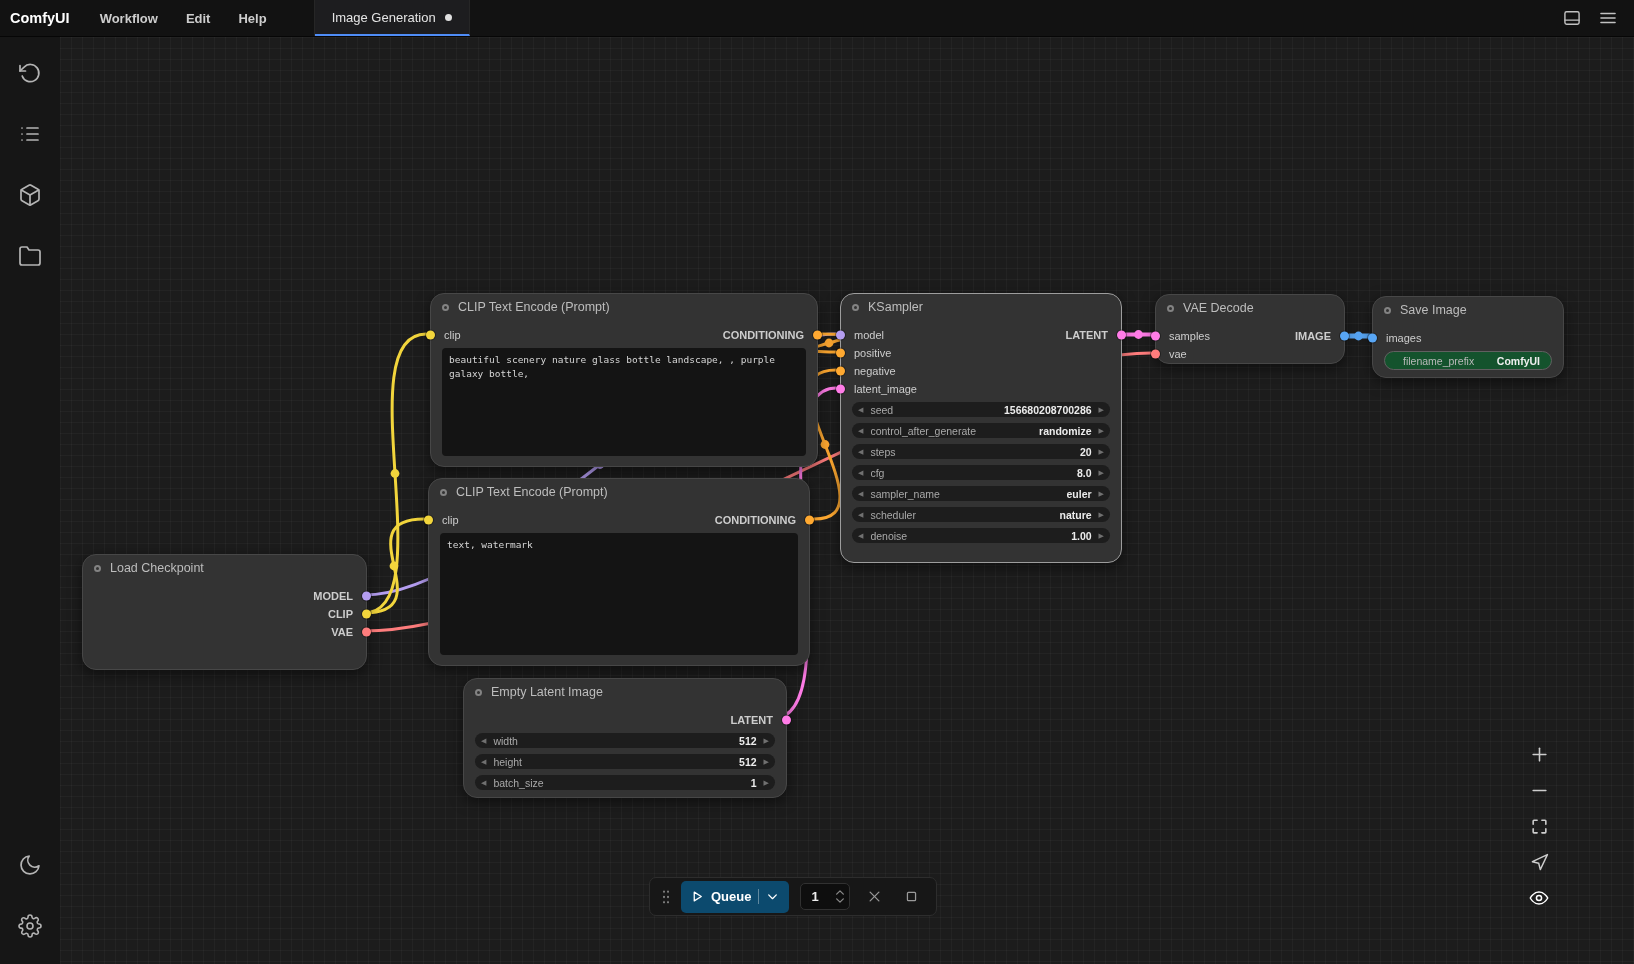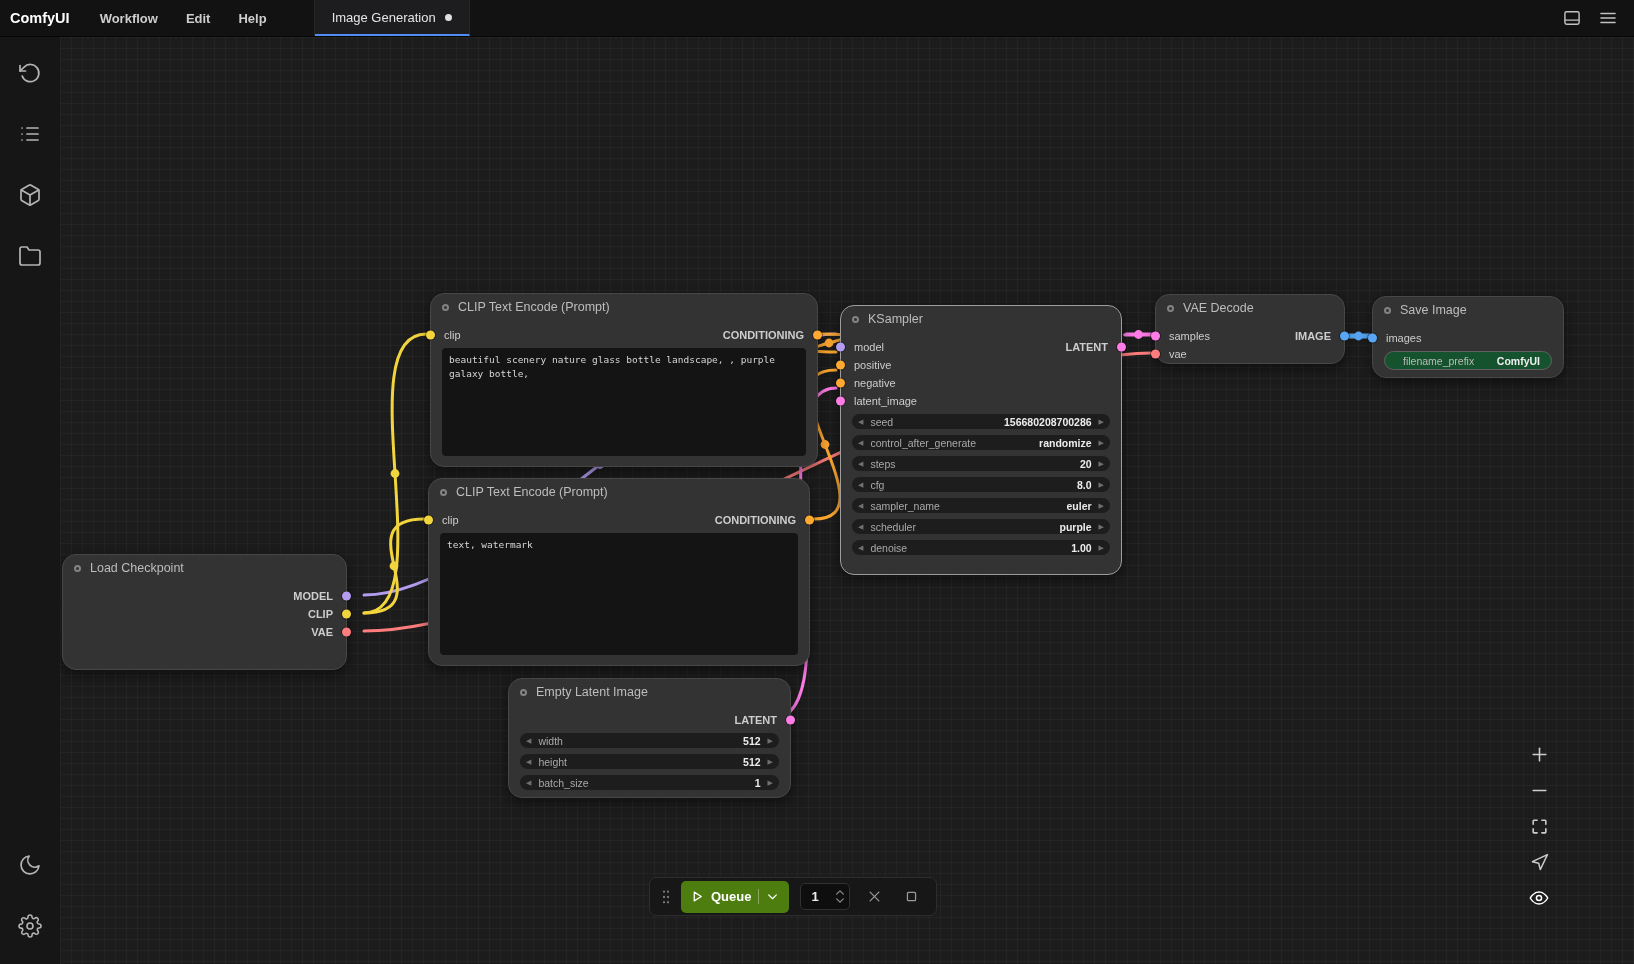--- a/index.html
+++ b/index.html
@@ -43,21 +43,21 @@
   .warrow{color:#707070;font-size:7px;flex:0 0 auto;line-height:1}
   .wlabel{margin-left:7px}
   .wvalue{margin-left:auto;margin-right:7px;color:#ececec;font-weight:700;overflow:hidden;text-overflow:ellipsis}
   .prompt-widget{flex:1;background:#141414;border-radius:4px;padding:5px 7px;font-family:"DejaVu Sans Mono",monospace;font-size:9.5px;line-height:1.45;color:#d6d6d6;overflow:hidden;margin-bottom:1px}
   .input-widget{flex:0 0 19px;height:19px;border:1px solid #606060;background:#14532d;border-radius:10px;display:flex;align-items:center;justify-content:space-between;padding:0 11px;font-size:10.5px;color:#b9b9b9;white-space:nowrap}
   .input-widget .wvalue{margin:0;color:#efefef}
 
   
   .queue-bar{position:absolute;left:649px;top:877px;height:39px;background:#171717;border:1px solid #2d2d2d;border-radius:7px;display:flex;align-items:center;gap:11px;padding:0 12px;z-index:70}
   .drag-handle{width:8px;height:16px;background-image:radial-gradient(circle,#7a7a7a 1.1px,transparent 1.45px);background-size:4px 5.3px}
-  .queue-btn{height:27px;display:flex;align-items:center;background:#4d7c0f;border:none;border-radius:5px;color:#fff;font-size:13px;font-weight:600;padding:16px 10px;gap:7px}
+  .queue-btn{height:27px;display:flex;align-items:center;background:#0c4a6e;border:none;border-radius:5px;color:#fff;font-size:13px;font-weight:600;padding:16px 10px;gap:7px}
   .q-divider{width:1px;height:15px;background:rgba(255,255,255,.35)}
   .batch-box{height:27px;width:50px;background:#0e0e0e;border:1px solid #313131;border-radius:5px;display:flex;align-items:center;padding:0 4px 0 10px}
   .batch-value{color:#ededed;font-size:13px;font-weight:600;flex:1}
   .batch-steppers{display:flex;flex-direction:column;gap:1px;color:#8a8a8a}
   .qb-icon{width:26px;height:26px;display:flex;align-items:center;justify-content:center;color:#9a9a9a;background:none;border:none}
 
   
   .zoom-controls{position:absolute;left:1521px;top:742px;width:36px;display:flex;flex-direction:column;align-items:center;gap:12px;z-index:70}
   .zoom-btn{width:26px;height:24px;display:flex;align-items:center;justify-content:center;background:none;border:none;color:#cdcdcd}
   .zoom-btn.bright{color:#fff}
@@ -184,41 +184,41 @@
           <span class="pdot in" style="background: rgb(242, 213, 60);"></span>
           <span class="pin-label">clip</span>
           <span class="pout-label">CONDITIONING</span>
           <span class="pdot out" style="background: rgb(255, 169, 49);"></span>
         </div>
       </div>
       <div class="widgets">
         <div class="prompt-widget">text, watermark</div>
       </div>
     </div>
-    <div class="node" style="left: 2px; top: 517px; width: 285px; height: 116px;">
+    <div class="node" style="left: 22px; top: 517px; width: 285px; height: 116px;">
       <div class="node-header">
         <span class="status-dot"></span>
         <span>Load Checkpoint</span>
       </div>
       <div class="ports">
         <div class="port-row">
           <span class="pout-label">MODEL</span>
           <span class="pdot out" style="background: rgb(180, 157, 240);"></span>
         </div>
         <div class="port-row">
           <span class="pout-label">CLIP</span>
           <span class="pdot out" style="background: rgb(242, 213, 60);"></span>
         </div>
         <div class="port-row">
           <span class="pout-label">VAE</span>
           <span class="pdot out" style="background: rgb(255, 125, 125);"></span>
         </div>
       </div>
     </div>
-    <div class="node selected" style="left: 780px; top: 268px; width: 282px; height: 270px;">
+    <div class="node selected" style="left: 780px; top: 256px; width: 282px; height: 270px;">
       <div class="node-header">
         <span class="status-dot"></span>
         <span>KSampler</span>
       </div>
       <div class="ports">
         <div class="port-row">
           <span class="pdot in" style="background: rgb(180, 157, 240);"></span>
           <span class="pin-label">model</span>
           <span class="pout-label">LATENT</span>
           <span class="pdot out" style="background: rgb(255, 124, 231);"></span>
@@ -263,21 +263,21 @@
         </div>
         <div class="widget">
           <span class="warrow">◀</span>
           <span class="wlabel">sampler_name</span>
           <span class="wvalue">euler</span>
           <span class="warrow">▶</span>
         </div>
         <div class="widget">
           <span class="warrow">◀</span>
           <span class="wlabel">scheduler</span>
-          <span class="wvalue">purple</span>
+          <span class="wvalue">nature</span>
           <span class="warrow">▶</span>
         </div>
         <div class="widget">
           <span class="warrow">◀</span>
           <span class="wlabel">denoise</span>
           <span class="wvalue">1.00</span>
           <span class="warrow">▶</span>
         </div>
       </div>
     </div>
@@ -292,21 +292,21 @@
           <span class="pin-label">samples</span>
           <span class="pout-label">IMAGE</span>
           <span class="pdot out" style="background: rgb(88, 166, 245);"></span>
         </div>
         <div class="port-row">
           <span class="pdot in" style="background: rgb(255, 125, 125);"></span>
           <span class="pin-label">vae</span>
         </div>
       </div>
     </div>
-    <div class="node" style="left: 448px; top: 641px; width: 283px; height: 120px; text-align: right;">
+    <div class="node" style="left: 403px; top: 641px; width: 324px; height: 120px; text-align: right;">
       <div class="node-header">
         <span class="status-dot"></span>
         <span>Empty Latent Image</span>
       </div>
       <div class="ports">
         <div class="port-row">
           <span class="pout-label">LATENT</span>
           <span class="pdot out" style="background: rgb(255, 124, 231);"></span>
         </div>
       </div>

